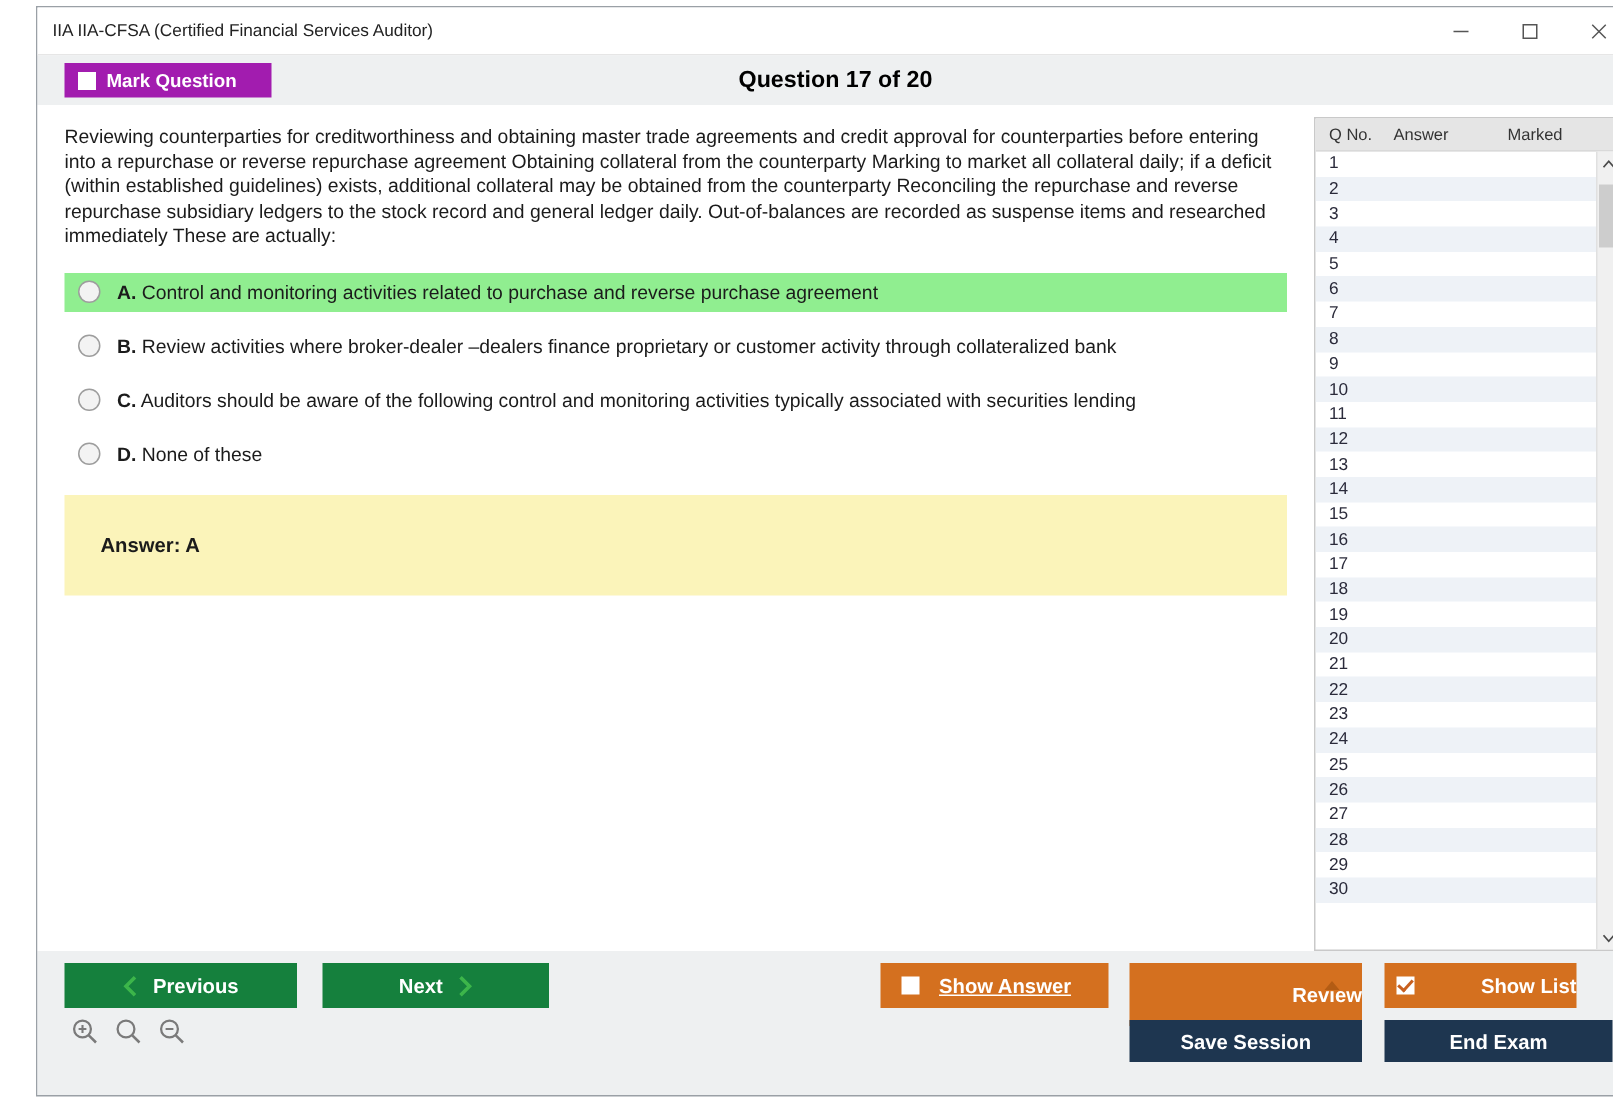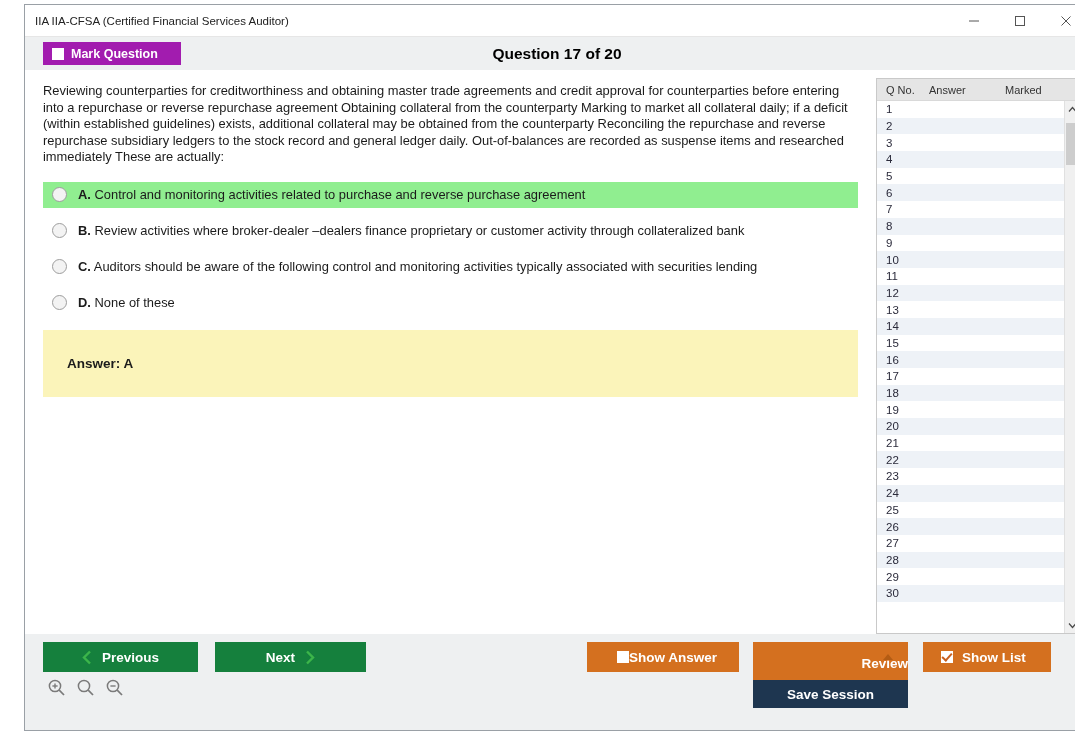--- a/index.html
+++ b/index.html
@@ -240,23 +240,23 @@
     font-size: 13.5px;
     font-weight: bold;
     cursor: default;
   }
   .blue  { background: #15803d; }
   .orange{ background: #d4701f; }
   .navy  { background: #1e3650; }
 
   #btn-previous { left: 18px;  top: 8px;  width: 155px; height: 30px; gap: 9px; }
   #btn-next     { left: 190px; top: 8px;  width: 151px; height: 30px; gap: 9px; }
-  #btn-show-answer { left: 562px; top: 8px; width: 152px; height: 30px; gap: 0; justify-content: flex-start; padding-left: 30px; }
+  #btn-show-answer { left: 562px; top: 8px; width: 152px; height: 30px; gap: 13px; justify-content: flex-start; padding-left: 14px; text-decoration: underline; }
   #btn-review   { left: 728px; top: 8px;  width: 155px; height: 42px; justify-content: flex-end; padding-left: 14px; }
-  #btn-show-list{ left: 898px; top: 8px;  width: 128px; height: 30px; gap: 9px; justify-content: flex-start; padding-left: 18px; }
+  #btn-show-list{ left: 898px; top: 8px;  width: 128px; height: 30px; gap: 9px; justify-content: space-between; padding-left: 8px; }
   #btn-save-session { left: 728px; top: 46px; width: 155px; height: 28px; }
   #btn-end-exam     { left: 898px; top: 46px; width: 152px; height: 28px; }
 
   .chev { flex: 0 0 auto; display: block; }
   #review-caret { position: absolute; right: 14px; top: 11px; }
 
   #zoom-controls {
     position: absolute;
     left: 22px; top: 44px;
     display: flex;
@@ -536,20 +536,23 @@
 
     <div id="btn-show-list" class="fbtn orange">
       <span class="cbox checked"></span>
       <span>Show List</span>
     </div>
 
     <div id="btn-save-session" class="fbtn navy">
       <span>Save Session</span>
     </div>
 
+    <div id="btn-end-exam" class="fbtn navy">
+      <span>End Exam</span>
+    </div>
 
     <div id="zoom-controls">
       <svg class="zoom-icon" width="19" height="19" viewBox="0 0 19 19">
         <circle cx="8" cy="8" r="5.6" fill="none" stroke="currentColor" stroke-width="1.5"></circle>
         <line x1="12.2" y1="12.2" x2="17" y2="17" stroke="currentColor" stroke-width="1.7"></line>
         <line x1="5.4" y1="8" x2="10.6" y2="8" stroke="currentColor" stroke-width="1.4"></line>
         <line x1="8" y1="5.4" x2="8" y2="10.6" stroke="currentColor" stroke-width="1.4"></line>
       </svg>
       <svg class="zoom-icon" width="19" height="19" viewBox="0 0 19 19">
         <circle cx="8" cy="8" r="5.6" fill="none" stroke="currentColor" stroke-width="1.5"></circle>

